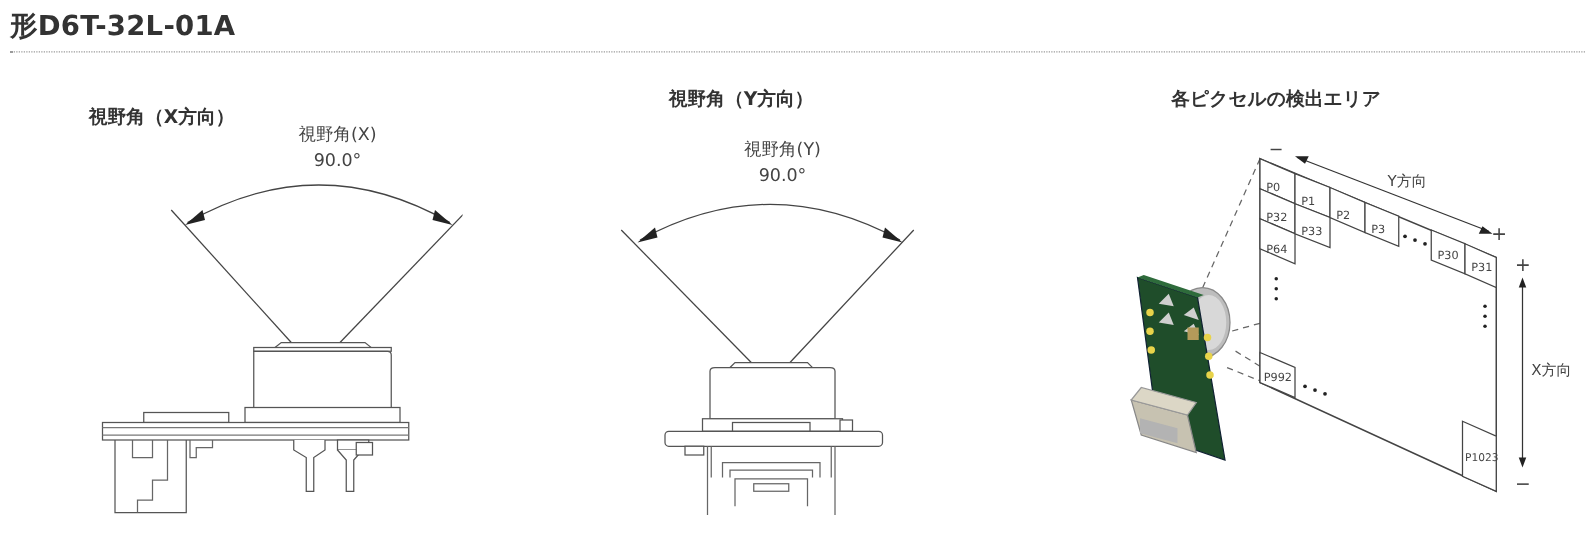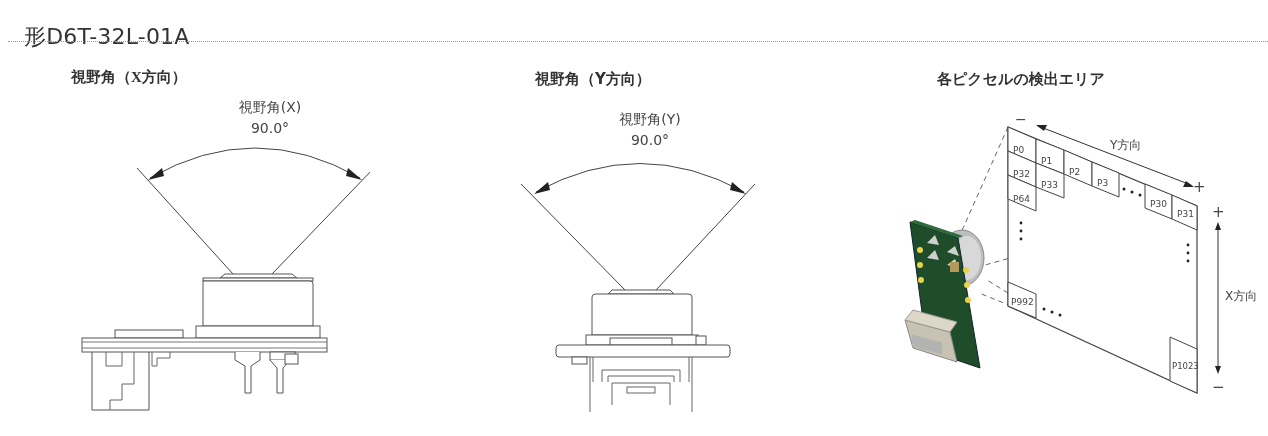--- a/index.html
+++ b/index.html
@@ -1,33 +1,33 @@
 <!DOCTYPE html>
 <html><head>
 <meta charset="utf-8">
 <style>
   html, body { margin: 0; padding: 0; background: #ffffff; }
   body { width: 1268px; height: 436px; position: relative; overflow: hidden;
          font-family: "DejaVu Sans", "Liberation Sans", sans-serif; color: #333; }
-  .page-title { position: absolute; left: 8px; top: 6px; margin: 16px;
-                font-size: 22px; font-weight: normal; color: #333; letter-spacing: 0.2px; }
+  .page-title { position: absolute; left: 8px; top: 6px; margin: 0;
+                font-size: 22px; font-weight: bold; color: #333; letter-spacing: 0.2px; }
   .divider { position: absolute; left: 8px; top: 41px; width: 1260px; height: 0;
              border-top: 1px dotted #9a9a9a; }
   .section-title { position: absolute; margin: 0; font-size: 15px; font-weight: bold; color: #333; }
   .fig { position: absolute; }
   .fig svg { display: block; }
   .lbl { font-family: "DejaVu Sans", sans-serif; fill: #444; }
 </style>
 </head>
 <body>
 
 <h1 class="page-title">形D6T-32L-01A</h1>
 <div class="divider"></div>
 
-<h2 class="section-title" style="left:71px; top:68px;font-family:Liberation Serif, serif;">視野角（X方向）</h2>
+<h2 class="section-title" style="left:71px; top:84px;">視野角（X方向）</h2>
 <div class="fig" style="left:70px; top:88px;">
   <svg width="300" height="336" viewBox="0 0 300 336">
     <text class="lbl" x="200" y="24" font-size="14" text-anchor="middle">視野角(X)</text>
     <text class="lbl" x="200" y="45" font-size="14" text-anchor="middle">90.0°</text>
 
     <line x1="67" y1="80" x2="163" y2="186" stroke="#444" stroke-width="1"></line>
     <line x1="307" y1="80" x2="205" y2="186" stroke="#444" stroke-width="1" transform="translate(-3,0)"></line>
 
     <path d="M 80 90 Q 185 30 290 90" fill="none" stroke="#444" stroke-width="1"></path>
     <polygon points="78,92 92,80 94,88" fill="#222"></polygon>
@@ -49,21 +49,21 @@
     <path d="M 82 264 L 82 278 L 87 278 L 87 270 L 100 270 L 100 264" fill="none" stroke="#666"></path>
 
     <path d="M 165 264 L 165 272 L 175 278 L 175 305 L 181 305 L 181 278 L 190 272 L 190 264" fill="#fff" stroke="#555"></path>
     <rect x="200" y="264" width="25" height="8" fill="#fff" stroke="#555"></rect>
     <path d="M 200 272 L 207 280 L 207 305 L 213 305 L 213 280 L 220 272" fill="#fff" stroke="#555"></path>
     <rect x="215" y="266" width="13" height="10" fill="#fff" stroke="#555"></rect>
   </svg>
 </div>
 
 <h2 class="section-title" style="left:535px; top:70px;">視野角（Y方向）</h2>
-<div class="fig" style="left:500px; top:100px;text-align:center;">
+<div class="fig" style="left:476px; top:100px;text-align:center;">
   <svg width="280" height="336" viewBox="0 0 280 336">
     <text class="lbl" x="150" y="24" font-size="14" text-anchor="middle">視野角(Y)</text>
     <text class="lbl" x="150" y="45" font-size="14" text-anchor="middle">90.0°</text>
     <line x1="21" y1="84" x2="125" y2="190" stroke="#444"></line>
     <line x1="255" y1="84" x2="156" y2="190" stroke="#444"></line>
     <path d="M 36 92 Q 140 35 244 92" fill="none" stroke="#444"></path>
     <polygon points="34,94 48,82 50,90" fill="#222"></polygon>
     <polygon points="246,94 232,82 230,90" fill="#222"></polygon>
 
     <path d="M 108 194 L 112 190 L 170 190 L 174 194 Z" fill="#fff" stroke="#555"></path>

